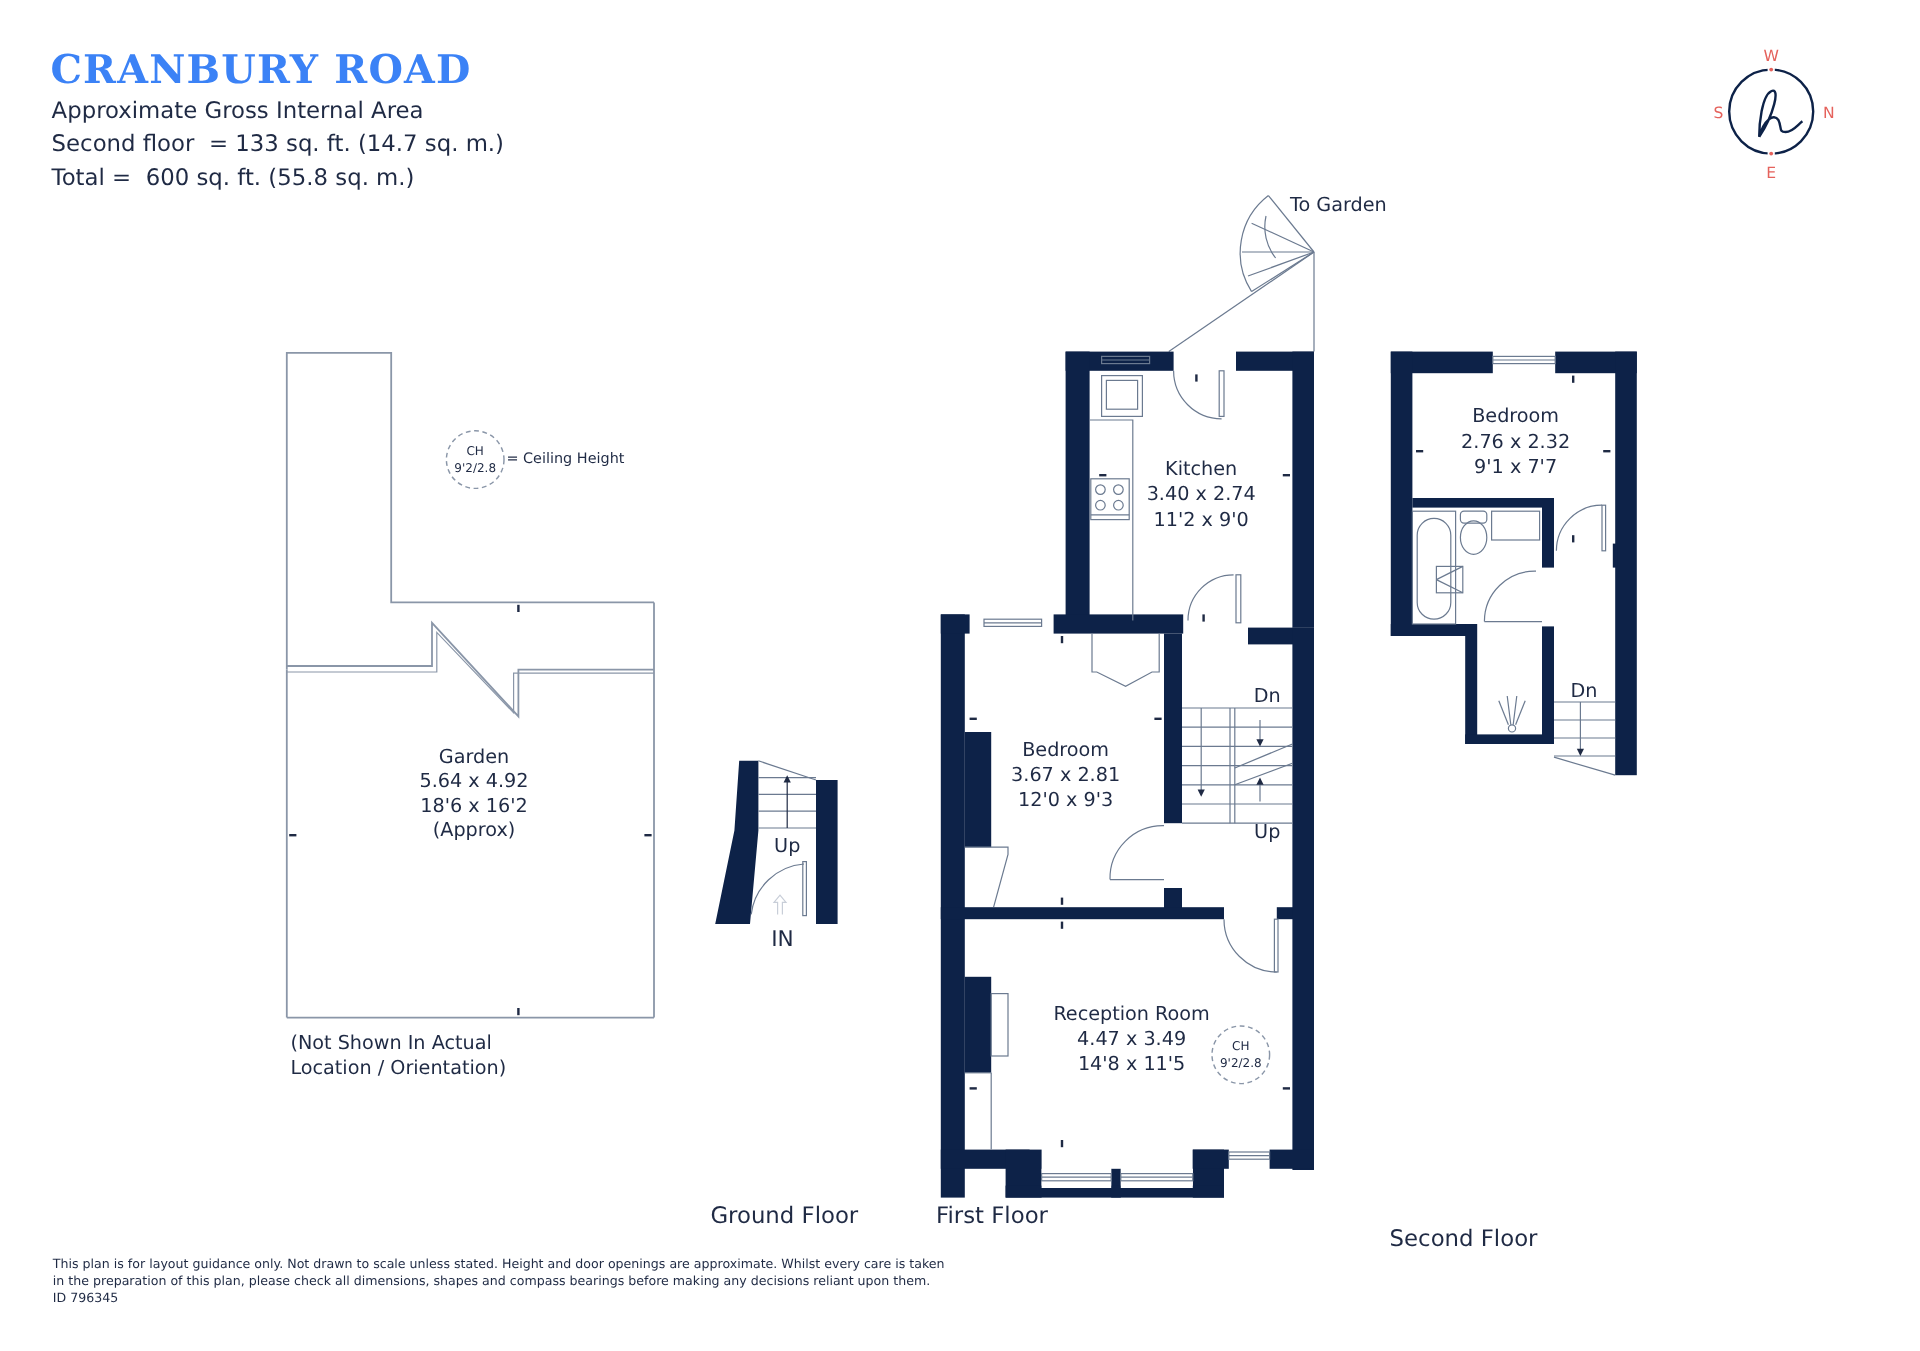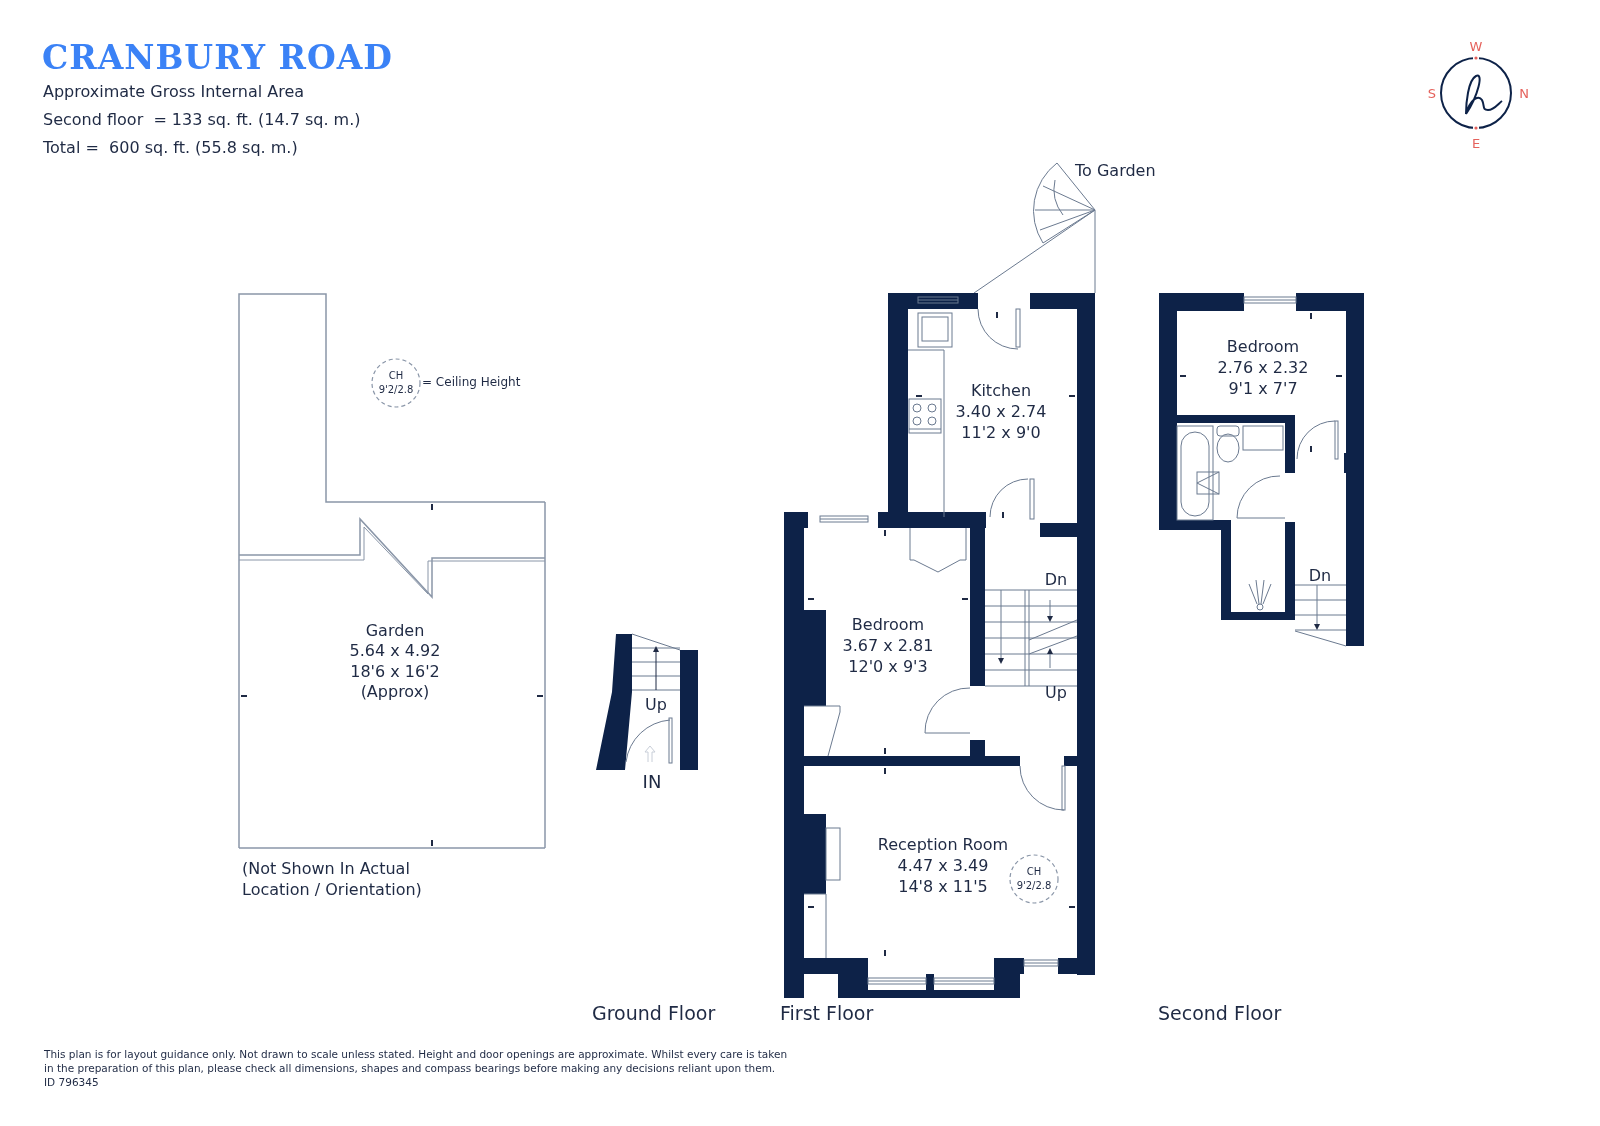--- a/index.html
+++ b/index.html
@@ -1,20 +1,20 @@
 <!DOCTYPE html>
 <html><head>
 <meta charset="utf-8">
 <style>
   html, body { margin: 0; padding: 0; background: #ffffff; }
   body { width: 1600px; height: 1126px; position: relative; overflow: hidden;
          font-family: "DejaVu Sans", sans-serif; color: #1f2a44; }
   .title { position: absolute; left: 42px; top: 38px; font-family: "DejaVu Serif", serif;
            font-weight: bold; font-size: 33px; letter-spacing: 1px; color: #3b82f6; }
-  .areas { position: absolute; left: 43px; top: 78px; font-size: 16px; line-height: 28px; color: #1f2a44; }
+  .areas { position: absolute; left: 43px; top: 78px; font-size: 19px; line-height: 28px; color: #1f2a44; }
   .areas div { white-space: pre; }
   .disclaimer { position: absolute; left: 44px; top: 1047px; font-size: 10.5px; line-height: 14px; color: #1f2a44; }
   .floor-label { position: absolute; top: 1002px; font-size: 19px; color: #1f2a44; }
   svg.plan { position: absolute; left: 0; top: 0; }
   .room-text { font-family: "DejaVu Sans", sans-serif; fill: #1f2a44; }
 </style>
 </head>
 <body>
 
 <div class="title">CRANBURY ROAD</div>
@@ -307,19 +307,19 @@
       <text x="1263" y="352" text-anchor="middle" font-size="16" class="room-text">Bedroom</text>
       <text x="1263" y="373" text-anchor="middle" font-size="16" class="room-text">2.76 x 2.32</text>
       <text x="1263" y="394" text-anchor="middle" font-size="16" class="room-text">9'1 x 7'7</text>
     </g>
     <text x="1320" y="581" text-anchor="middle" font-size="16" class="room-text">Dn</text>
   </g>
 </svg>
 
 <div class="floor-label" style="left:592px;">Ground Floor</div>
 <div class="floor-label" style="left:780px;">First Floor</div>
-<div class="floor-label" style="left:1158px;">Second Floor</div>
+<div class="floor-label" style="left:1158px;margin-top:19px;">Second Floor</div>
 
 <div class="disclaimer">
   <div>This plan is for layout guidance only. Not drawn to scale unless stated. Height and door openings are approximate. Whilst every care is taken</div>
   <div>in the preparation of this plan, please check all dimensions, shapes and compass bearings before making any decisions reliant upon them.</div>
   <div>ID 796345</div>
 </div>
 
 </body></html>

